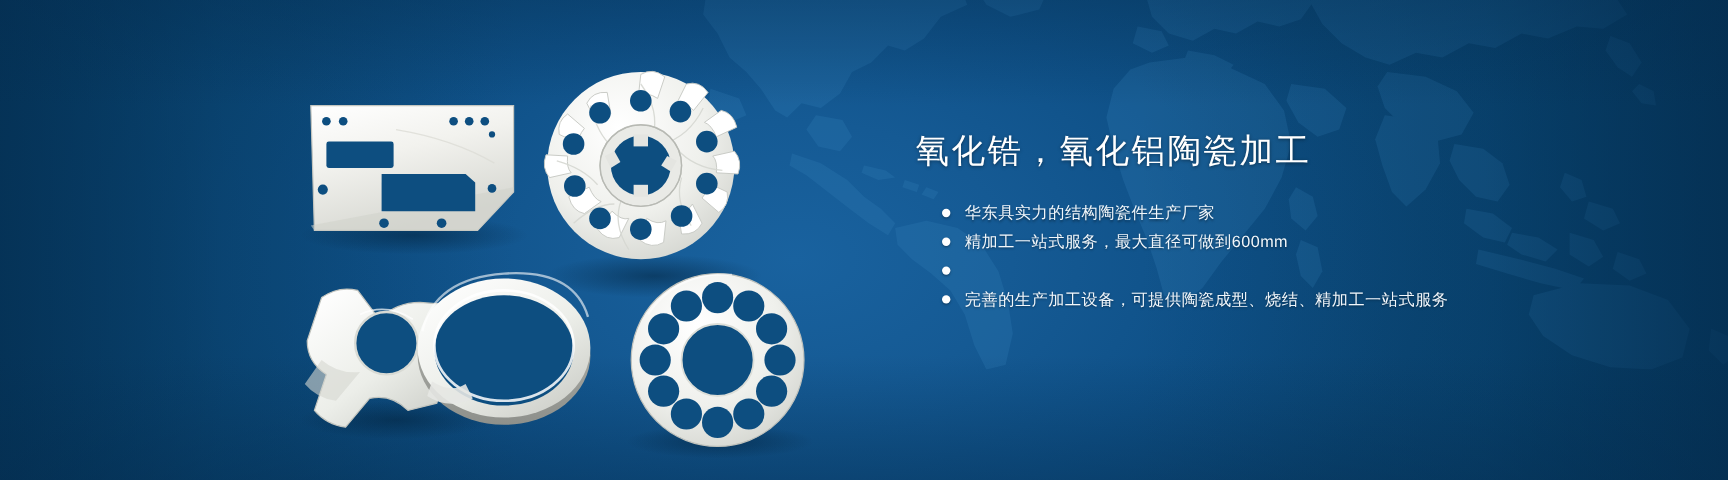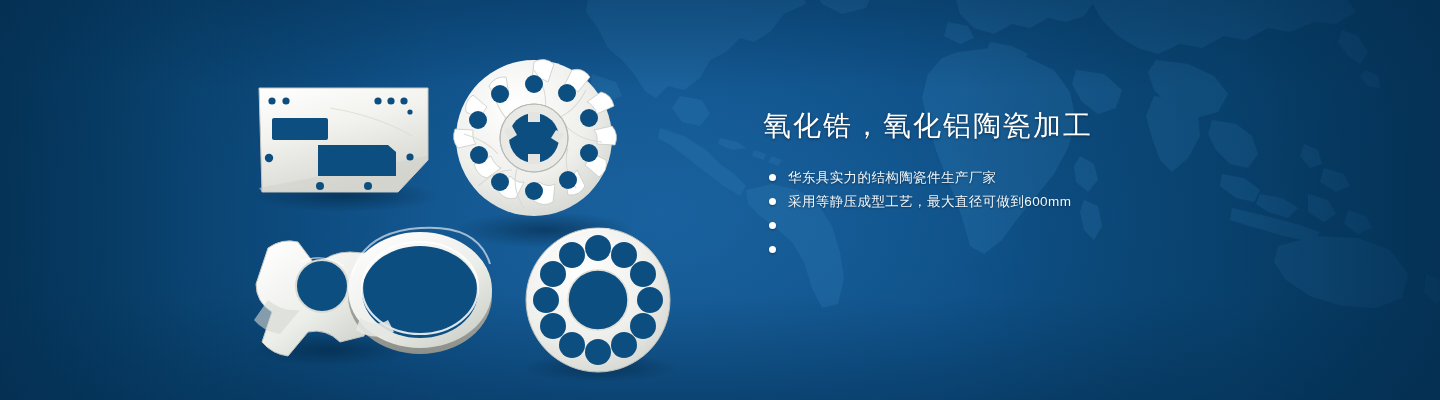--- a/index.html
+++ b/index.html
@@ -88,21 +88,21 @@
     font-size: 28px;
     line-height: 36px;
     letter-spacing: 2px;
     font-weight: 400;
     text-shadow: 0 1px 3px rgba(0,0,0,0.45);
     margin: 0 0 22px 0;
     white-space: nowrap;
   }
   .bullets {
     list-style: none;
-    margin: 0;
+    margin: 16px;
     padding: 0;
   }
   .bullet {
     display: flex;
     align-items: center;
     height: 23px;
     margin: 0 0 1px 0;
   }
   .bullet-dot {
     width: 7px;
@@ -357,24 +357,25 @@
   <div class="copy">
     <h1 class="headline">氧化锆，氧化铝陶瓷加工</h1>
 
     <ul class="bullets">
       <li class="bullet">
         <span class="bullet-dot"></span>
         <span class="bullet-text">华东具实力的结构陶瓷件生产厂家</span>
       </li>
       <li class="bullet">
         <span class="bullet-dot"></span>
-        <span class="bullet-text">采用等静压成型工艺，最大直径可做到600mm</span>
+        <span class="bullet-text">精加工一站式服务，最大直径可做到600mm</span>
       </li>
       <li class="bullet">
         <span class="bullet-dot"></span>
       </li>
       <li class="bullet">
         <span class="bullet-dot"></span>
+        <span class="bullet-text">完善的生产加工设备，可提供陶瓷成型、烧结、精加工一站式服务</span>
       </li>
     </ul>
   </div>
 
 </div>
 
 </body></html>

